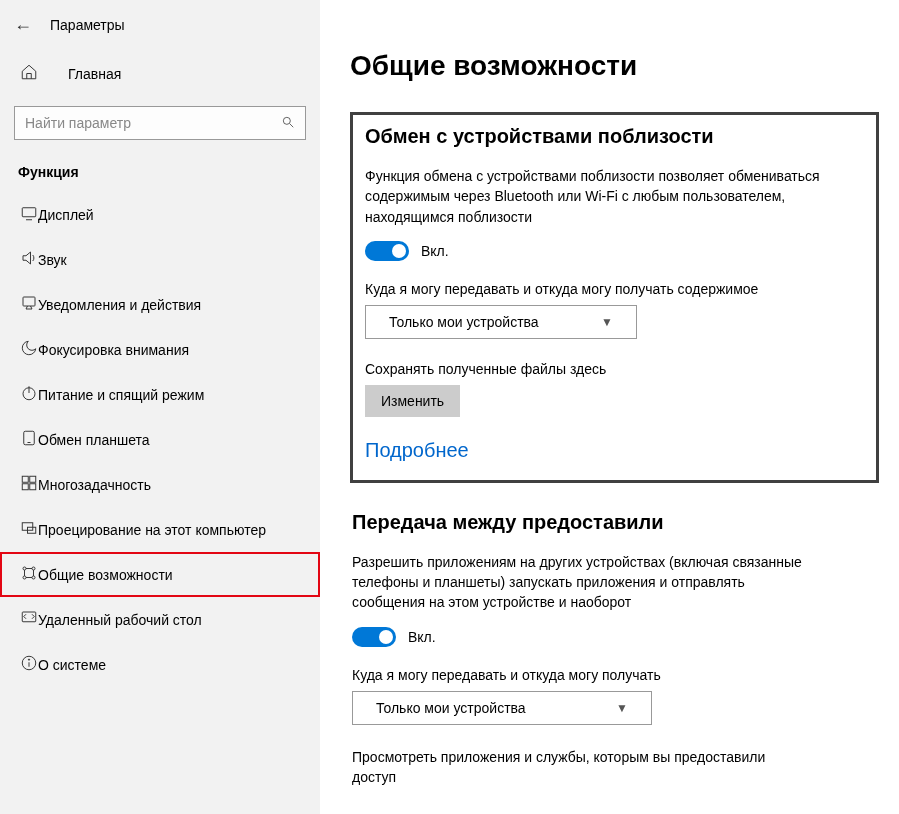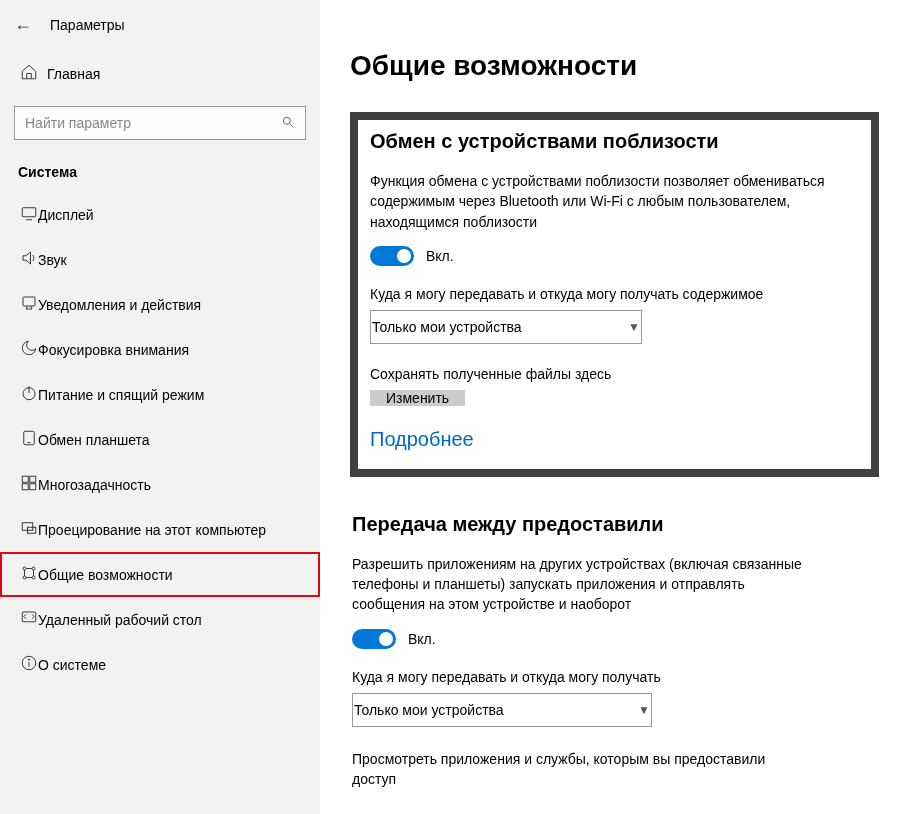--- a/index.html
+++ b/index.html
@@ -27,21 +27,21 @@
     gap: 18px;
   }
   .back-arrow {
     font-size: 18px;
     color: #333;
     cursor: pointer;
   }
   .home-row {
     display: flex;
     align-items: center;
-    gap: 9px;
+    gap: 30px;
     padding: 10px 20px;
     cursor: pointer;
   }
   .home-row .icon { width: 18px; text-align: center; }
   .search-box {
     margin: 12px 14px 18px 14px;
     border: 1px solid #999;
     background: #fdfdfd;
     height: 34px;
     display: flex;
@@ -88,23 +88,23 @@
     padding: 50px 20px 10px 30px;
     overflow: hidden;
     background: #fff;
   }
   h1.page-title {
     font-size: 28px;
     font-weight: 600;
     margin-bottom: 30px;
   }
   .section-box {
-    border: 8px solid #404040;
+    border: 3px solid #404040;
     padding: 10px 12px 18px 12px;
-    margin-bottom: 36px;
+    margin-bottom: 28px;
   }
   .section-title {
     font-size: 20px;
     font-weight: 600;
     margin-bottom: 18px;
   }
   .section-title.nobox {
     margin: 0 0 18px 0;
   }
   .desc {
@@ -137,42 +137,42 @@
     border-radius: 50%;
   }
   .label-text { font-size: 14px; margin-bottom: 8px; }
   .select {
     width: 272px;
     height: 34px;
     border: 1px solid #999;
     display: flex;
     align-items: center;
     justify-content: space-between;
-    padding: 0 1px;
+    padding: 0 23px;
     margin-bottom: 22px;
     cursor: pointer;
     background: #fff;
   }
   .select .chevron { color: #555; font-size: 12px; }
   .path-row {
     display: flex;
     align-items: center;
     gap: 8px;
     margin-bottom: 8px;
     font-size: 14px;
   }
   .path-icon {
     width: 14px; height: 20px;
     border: 1.5px solid #333;
     border-radius: 2px;
   }
   .btn-change {
     background: #ccc;
     border: none;
-    padding: 0 16px;
+    padding: 8px 16px;
     font-size: 14px;
     cursor: pointer;
     margin-bottom: 22px;
   }
   .link {
     color: #0066cc;
     cursor: pointer;
     font-size: 20px;
   }
   .nobox-section { padding: 0 2px; }
@@ -199,21 +199,21 @@
   <div class="search-box">
     <input type="text" placeholder="Найти параметр" style="">
     <span class="search-icon">
       <svg class="ic" viewBox="0 0 24 24" style="width:14px;height:14px">
           <circle cx="10" cy="10" r="6"></circle>
           <line x1="15" y1="15" x2="21" y2="21"></line>
         </svg>
     </span>
   </div>
 
-  <div class="category-title">Система</div>
+  <div class="category-title">Функция</div>
 
   <ul class="nav">
     <li>
       <span class="icon"><svg class="ic" viewBox="0 0 24 24">
             <rect x="3" y="5" width="18" height="12" rx="1"></rect>
             <line x1="8" y1="21" x2="16" y2="21"></line>
           </svg></span>
       <span>Дисплей</span>
     </li>
     <li>

